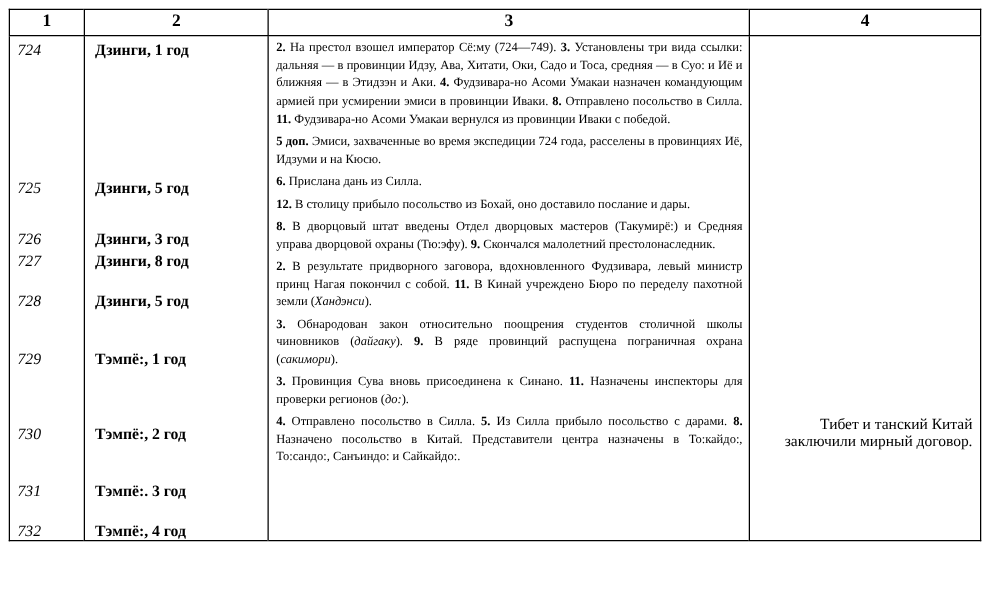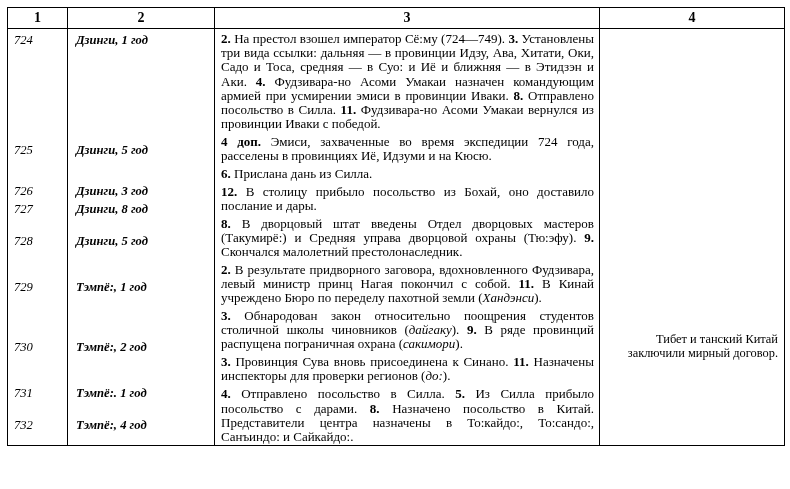--- a/index.html
+++ b/index.html
@@ -61,25 +61,24 @@
     white-space: nowrap;
     font-style: italic;
   }
 
   .cell-era {
     font-size: 12.6px;
     line-height: 14.1px;
     font-weight: bold;
     padding: 4px 0 0 8px;
     white-space: nowrap;
-    font-style: italic;
   }
 
   .cell-events {
-    font-size: 13px;
+    font-size: 10px;
     line-height: 14.05px;
     padding: 3px 5px 1px 6px;
     text-align: justify;
     text-justify: inter-word;
     hyphens: manual;
   }
 
   .cell-events p {
     margin: 0;
     text-indent: 0;
@@ -150,31 +149,31 @@
           <div class="cell-era">Дзинги, 3 год</div>
           <div style="height:0px"></div>
           <div class="cell-era">Дзинги, 8 год</div>
           <div style="height:14px"></div>
           <div class="cell-era">Дзинги, 5 год</div>
           <div style="height:28px"></div>
           <div class="cell-era">Тэмпё:, 1 год</div>
           <div style="height:42px"></div>
           <div class="cell-era">Тэмпё:, 2 год</div>
           <div style="height:28px"></div>
-          <div class="cell-era">Тэмпё:. 1 год</div>
+          <div class="cell-era">Тэмпё:. 3 год</div>
           <div style="height:14px"></div>
           <div class="cell-era">Тэмпё:, 4 год</div>
         </td>
 
         <td>
           <div class="cell-events">
             <p><b class="ev">2.</b> На престол взошел император Сё:му (724—749). <b class="ev">3.</b> Установлены три вида ссылки: дальняя — в провинции Идзу, Ава, Хитати, Оки, Садо и Тоса, средняя — в Суо: и Иё и ближняя — в Этидзэн и Аки. <b class="ev">4.</b> Фудзивара-но Асоми Умакаи назначен командующим армией при усмирении эмиси в провинции Иваки. <b class="ev">8.</b> Отправлено посольство в Силла. <b class="ev">11.</b> Фудзивара-но Асоми Умакаи вернулся из провинции Иваки с победой.</p>
           </div>
           <div class="cell-events">
-            <p><b class="ev">4 доп.</b> Эмиси, захваченные во время экспедиции 724 года, расселены в провинциях Иё, Идзуми и на Кюсю.</p>
+            <p><b class="ev">5 доп.</b> Эмиси, захваченные во время экспедиции 724 года, расселены в провинциях Иё, Идзуми и на Кюсю.</p>
           </div>
           <div class="cell-events">
             <p><b class="ev">6.</b> Прислана дань из Силла.</p>
           </div>
           <div class="cell-events">
             <p><b class="ev">12.</b> В столицу прибыло посольство из Бохай, оно доставило послание и дары.</p>
           </div>
           <div class="cell-events">
             <p><b class="ev">8.</b> В дворцовый штат введены Отдел дворцовых мастеров (Такумирё:) и Средняя управа дворцовой охраны (Тю:эфу). <b class="ev">9.</b> Скончался малолетний престолонаследник.</p>
           </div>

